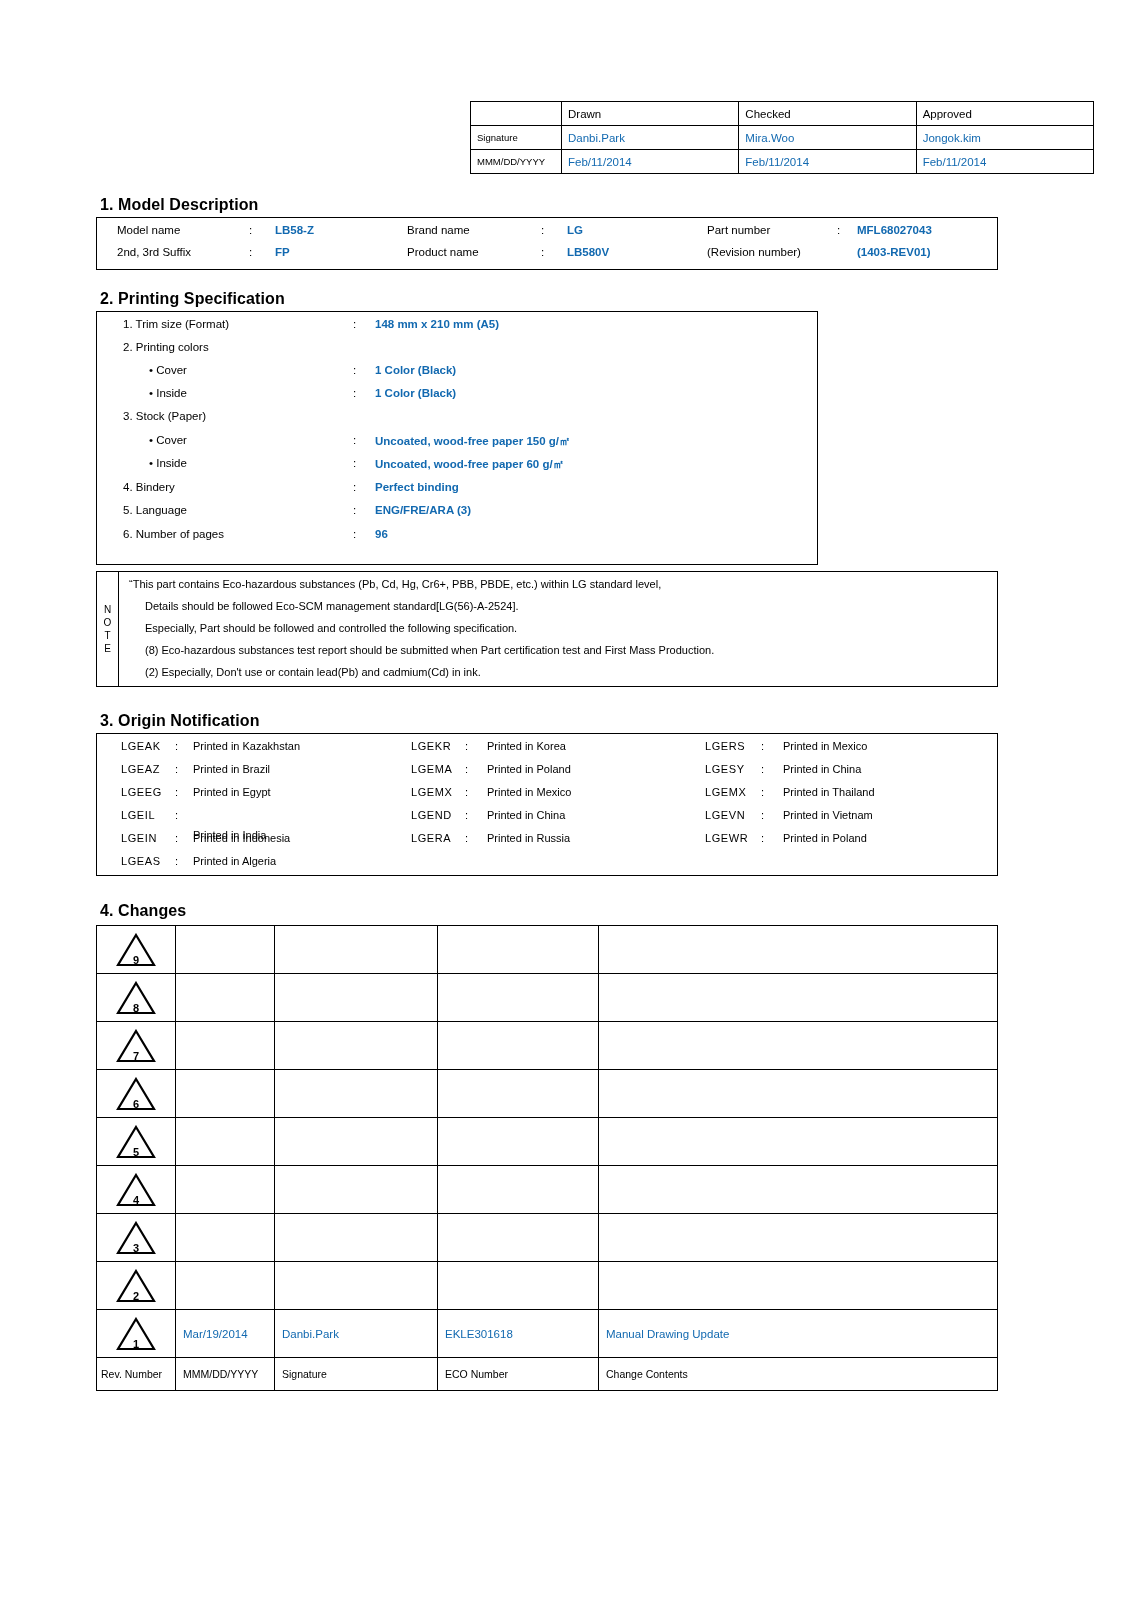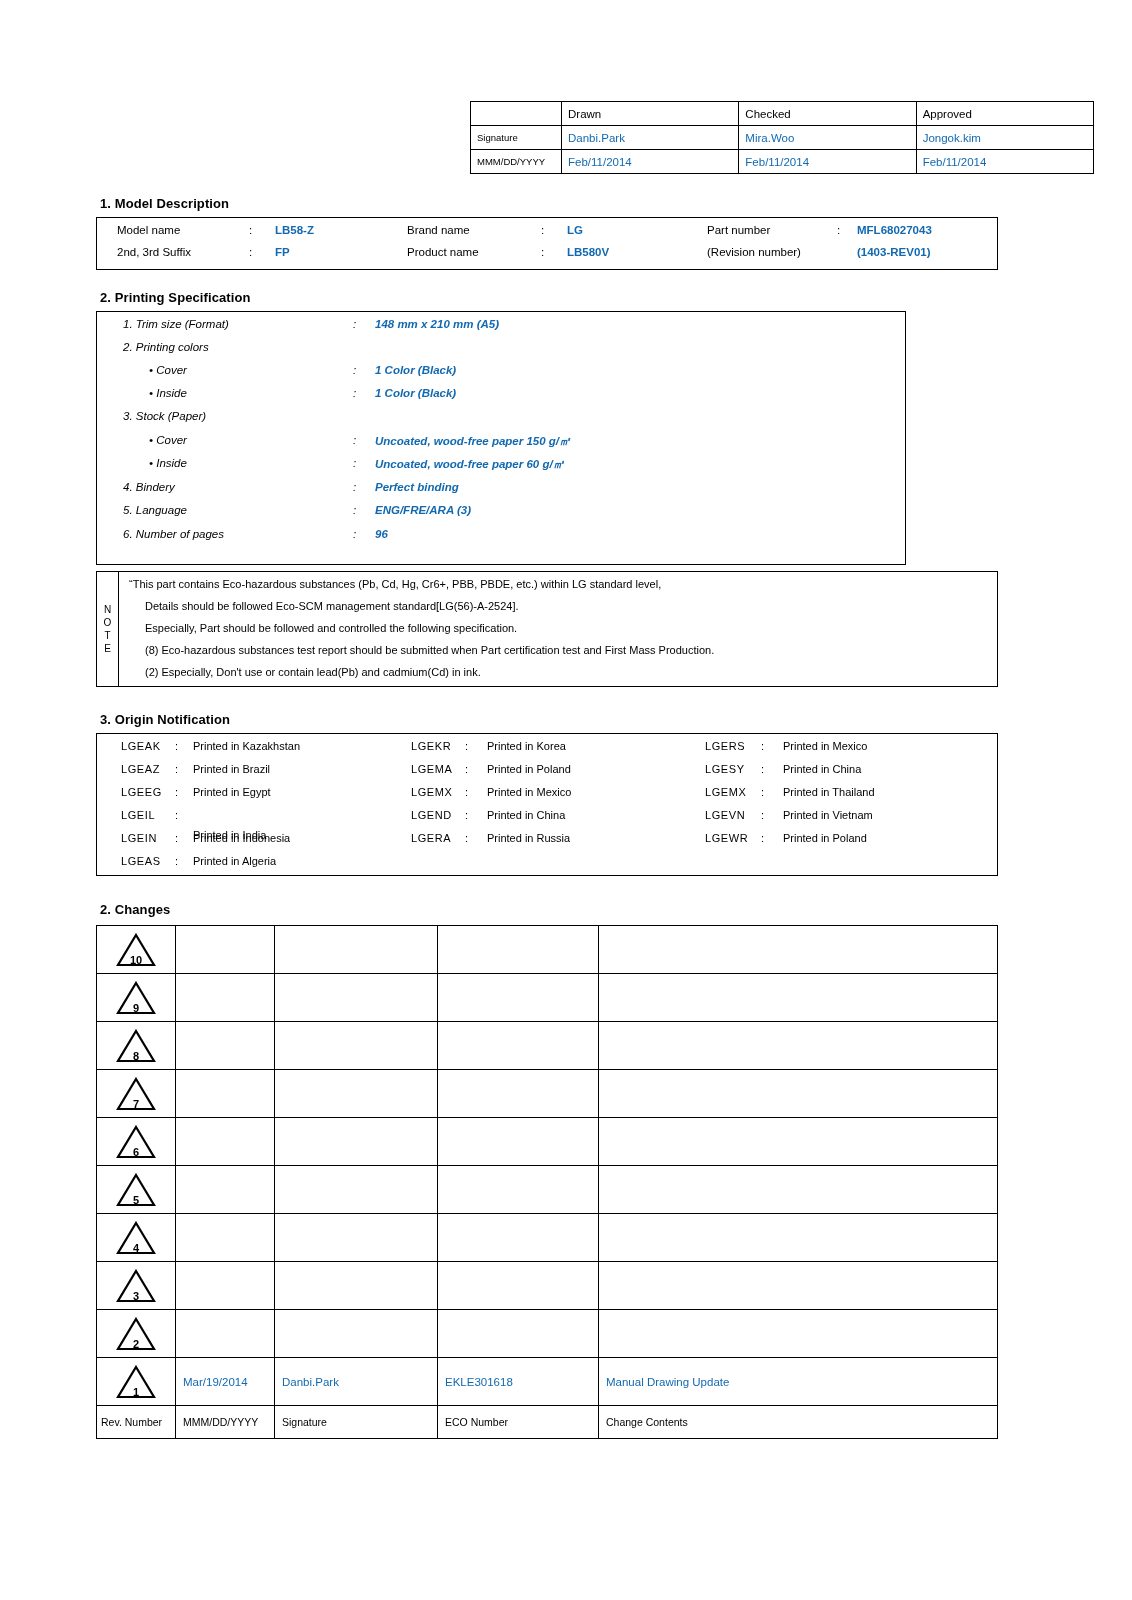--- a/index.html
+++ b/index.html
@@ -59,21 +59,21 @@
     vertical-align: middle;
     white-space: nowrap;
   }
   .sig-table .c-lbl { width: 78px; font-size: 9.5px; }
   .sig-table .c-role { font-size: 11.5px; }
   .sig-blue { color: #1269b0; }
 
   
   .sec-title {
     position: absolute;
-    font-size: 13px;
+    font-size: 16px;
     font-weight: bold;
     letter-spacing: 0.1px;
   }
 
   
   .box {
     position: absolute;
     border: 1.6px solid #000;
     box-sizing: border-box;
     background: #fff;
@@ -231,21 +231,21 @@
       <div class="mcell mval" style="left:470px; top:28px;">LB580V</div>
 
       <div class="mcell mlabel" style="left:610px; top:28px;">(Revision number)</div>
       <div class="mcell mcolon" style="left:740px; top:28px;"></div>
       <div class="mcell mval" style="left:760px; top:28px;">(1403-REV01)</div>
     </div>
   </div>
 
   <div class="sec-title" style="left:100px; top:290px;">2. Printing Specification</div>
 
-  <div class="box" style="left:96px; top:311px; width:810px; height:254px;font-style:italic;">
+  <div class="box" style="left:96px; top:311px; width:722px; height:254px;">
 
     <div class="pline plabel" style="left:26px; top:6px;">1. Trim size (Format)</div>
     <div class="pline pcolon" style="left:256px; top:6px;">:</div>
     <div class="pline pval" style="left:278px; top:6px;">148 mm x 210 mm (A5)</div>
 
     <div class="pline plabel" style="left:26px; top:29px;">2. Printing colors</div>
 
     <div class="pline plabel" style="left:52px; top:52px;">• Cover</div>
     <div class="pline pcolon" style="left:256px; top:52px;">:</div>
     <div class="pline pval" style="left:278px; top:52px;">1 Color (Black)</div>
@@ -353,39 +353,25 @@
 
     <div class="org-cell org-code" style="left:608px; top:75px;">LGEVN</div>
     <div class="org-cell org-colon" style="left:664px; top:75px;">:</div>
     <div class="org-cell org-name" style="left:686px; top:75px;">Printed in Vietnam</div>
 
     <div class="org-cell org-code" style="left:608px; top:98px;">LGEWR</div>
     <div class="org-cell org-colon" style="left:664px; top:98px;">:</div>
     <div class="org-cell org-name" style="left:686px; top:98px;">Printed in Poland</div>
   </div>
 
-  <div class="sec-title" style="left:100px; top:902px;">2. Changes</div>
+  <div class="sec-title" style="left:100px; top:902px;">4. Changes</div>
 
   <table class="chg-table">
     <tbody>
 
-      <tr>
-        <td class="cnum">
-          <span class="tri">
-            <svg width="40" height="34" viewBox="0 0 40 34" aria-hidden="true">
-                <polygon points="20,2 38,32 2,32" fill="none" stroke="#000" stroke-width="2.2"></polygon>
-              </svg>
-            <span class="tnum">10</span>
-          </span>
-        </td>
-        <td class="cdate chg-blue"></td>
-        <td class="csig chg-blue"></td>
-        <td class="ceco chg-blue"></td>
-        <td class="ccont chg-blue"></td>
-      </tr>
 
       <tr>
         <td class="cnum">
           <span class="tri">
             <svg width="40" height="34" viewBox="0 0 40 34" aria-hidden="true">
                 <polygon points="20,2 38,32 2,32" fill="none" stroke="#000" stroke-width="2.2"></polygon>
               </svg>
             <span class="tnum">9</span>
           </span>
         </td>

